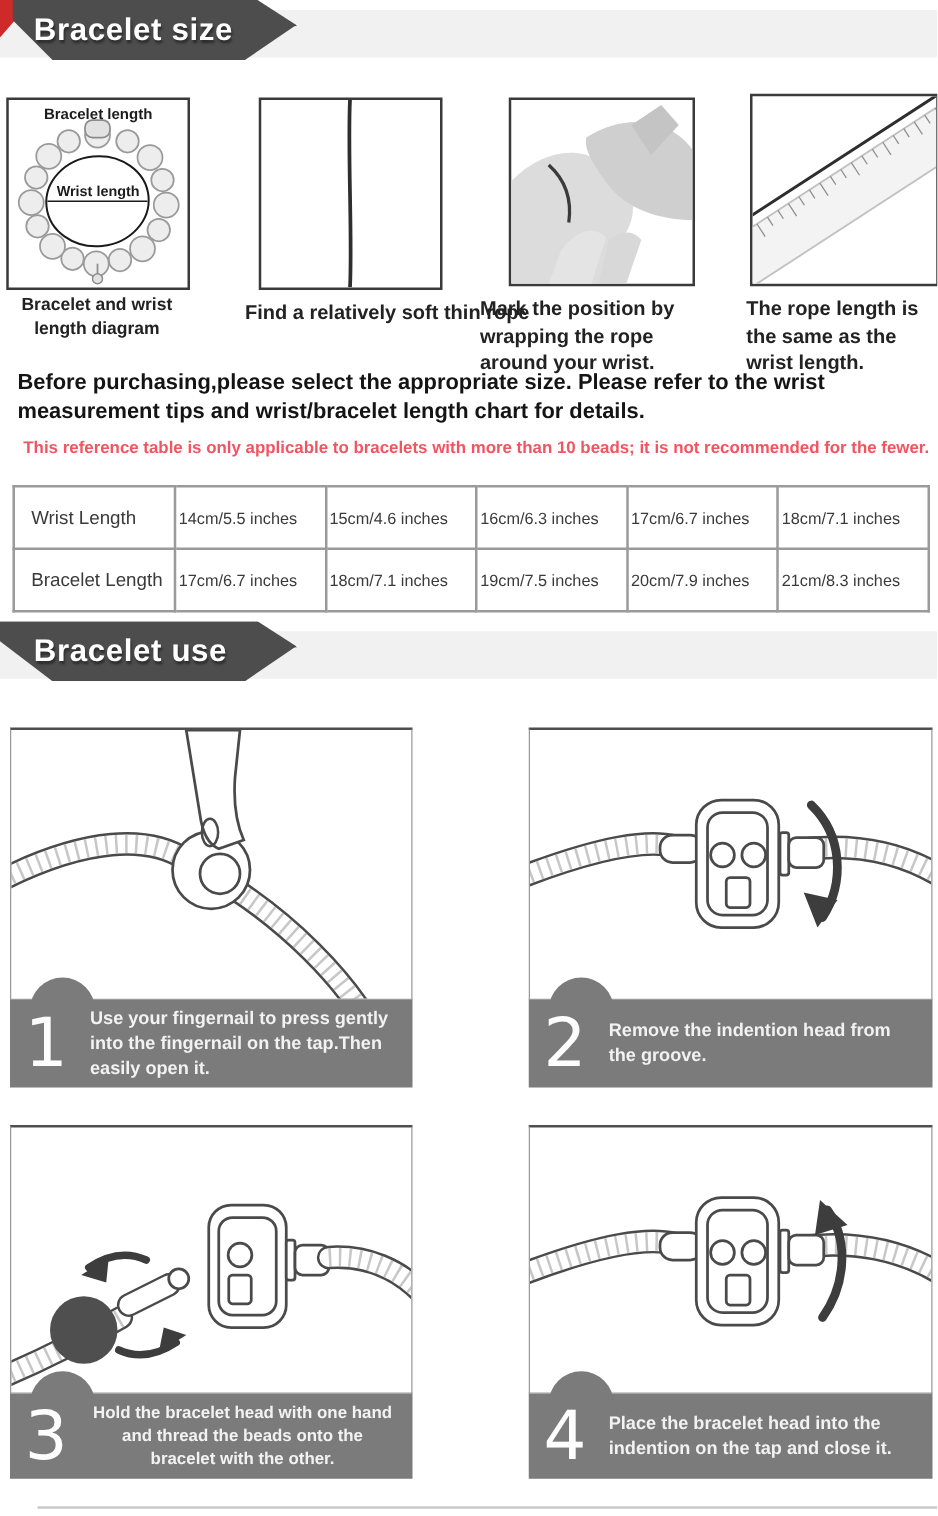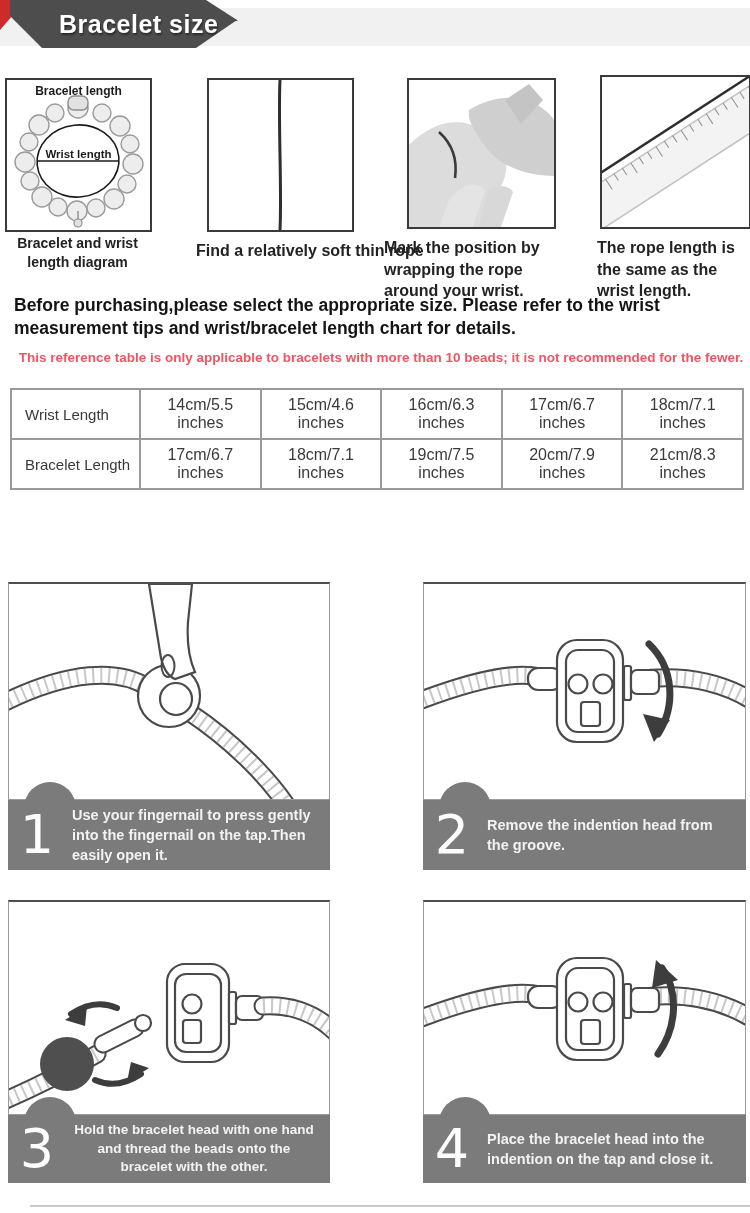--- a/index.html
+++ b/index.html
@@ -8,36 +8,36 @@
 
   
   .banner{position:absolute;left:0;top:0;width:100%;height:48px;}
   .banner .band{position:absolute;left:0;top:8px;width:100%;height:38px;background:#f1f1f1;}
   .banner .red-corner{position:absolute;left:0;top:0;width:26px;height:30px;background:#cf2a2a;
         clip-path:polygon(0 0,100% 0,0 100%);}
   .banner .fold{position:absolute;left:202px;top:0;width:36px;height:22px;background:#1a1a1a;
         clip-path:polygon(0 0,100% 95%,20% 95%);}
   .banner .ribbon{position:absolute;left:0;top:0;width:238px;height:48px;background:#4d4d4d;
         clip-path:polygon(10px 0,206px 0,237px 20px,196px 100%,42px 100%,10px 16px);}
-  .banner .ribbon span{display:block;line-height:48px;padding-left:59px;font-size:25px;font-weight:bold;
+  .banner .ribbon span{display:block;line-height:48px;padding-left:27px;font-size:25px;font-weight:bold;
         color:#fff;letter-spacing:.5px;text-shadow:1px 2px 2px rgba(0,0,0,.45);}
 
   
   .size-section{position:absolute;left:0;top:0;width:750px;height:497px;}
   .tip-box{position:absolute;background:#fff;border:2px solid #3a3a3a;overflow:hidden;}
   .tip-caption{position:absolute;font-weight:bold;color:#222;font-size:16px;line-height:1.35;}
   .lbl{position:absolute;font-weight:bold;color:#1c1c1c;}
 
   .notice-bold{position:absolute;left:14px;top:294px;width:724px;font-size:17.5px;font-weight:bold;
         color:#141414;line-height:1.3;}
   .notice-red{position:absolute;left:14px;top:350px;width:734px;font-size:13.5px;font-weight:bold;
         color:#f25562;white-space:nowrap;text-align:center;}
 
   table.size-table{position:absolute;left:10px;top:388px;width:734px;height:96px;border-collapse:collapse;}
-  table.size-table td{border:2px solid #9a9a9a;font-size:16px;color:#3a3a3a;text-align:center;
+  table.size-table td{border:2px solid #9a9a9a;font-size:13px;color:#3a3a3a;
         height:48px;padding:0 2px;}
   table.size-table td.rowhead{text-align:left;padding-left:13px;width:112px;font-size:15px;}
 
   
   .use-section{position:absolute;left:0;top:497px;width:750px;height:716px;}
   .use-panel{position:absolute;}
   .use-illus{position:relative;background:#fff;border:1px solid #9a9a9a;border-top:2px solid #4e4e4e;
         overflow:hidden;}
   .use-bar{position:relative;background:#7b7b7b;display:flex;align-items:center;}
   .use-bar::before{content:"";position:absolute;left:16px;top:-18px;width:52px;height:36px;
@@ -178,20 +178,27 @@
         <td>19cm/7.5 inches</td>
         <td>20cm/7.9 inches</td>
         <td>21cm/8.3 inches</td>
       </tr>
     </tbody>
       </table>
   </section>
 
   <section class="use-section">
 
+    <div class="banner">
+      <div class="band"></div>
+      <div class="fold"></div>
+      <div class="ribbon" style="clip-path:polygon(0 0,206px 0,237px 20px,196px 100%,42px 100%,0 16px);">
+        <span>Bracelet use</span>
+      </div>
+    </div>
 
     <div class="use-panel" style="left:8px;top:85px;width:322px;">
       <div class="use-illus" style="height:215px;">
         <svg width="320" height="215" viewBox="0 0 320 215">
           <path class="tube-o" d="M-8,120 C60,86 110,84 140,104"></path>
           <path class="tube-i" d="M-8,120 C60,86 110,84 140,104"></path>
           <path class="tube-h" d="M-8,120 C60,86 110,84 140,104"></path>
           <path class="tube-o" d="M180,128 C225,158 262,196 282,228"></path>
           <path class="tube-i" d="M180,128 C225,158 262,196 282,228"></path>
           <path class="tube-h" d="M180,128 C225,158 262,196 282,228"></path>

